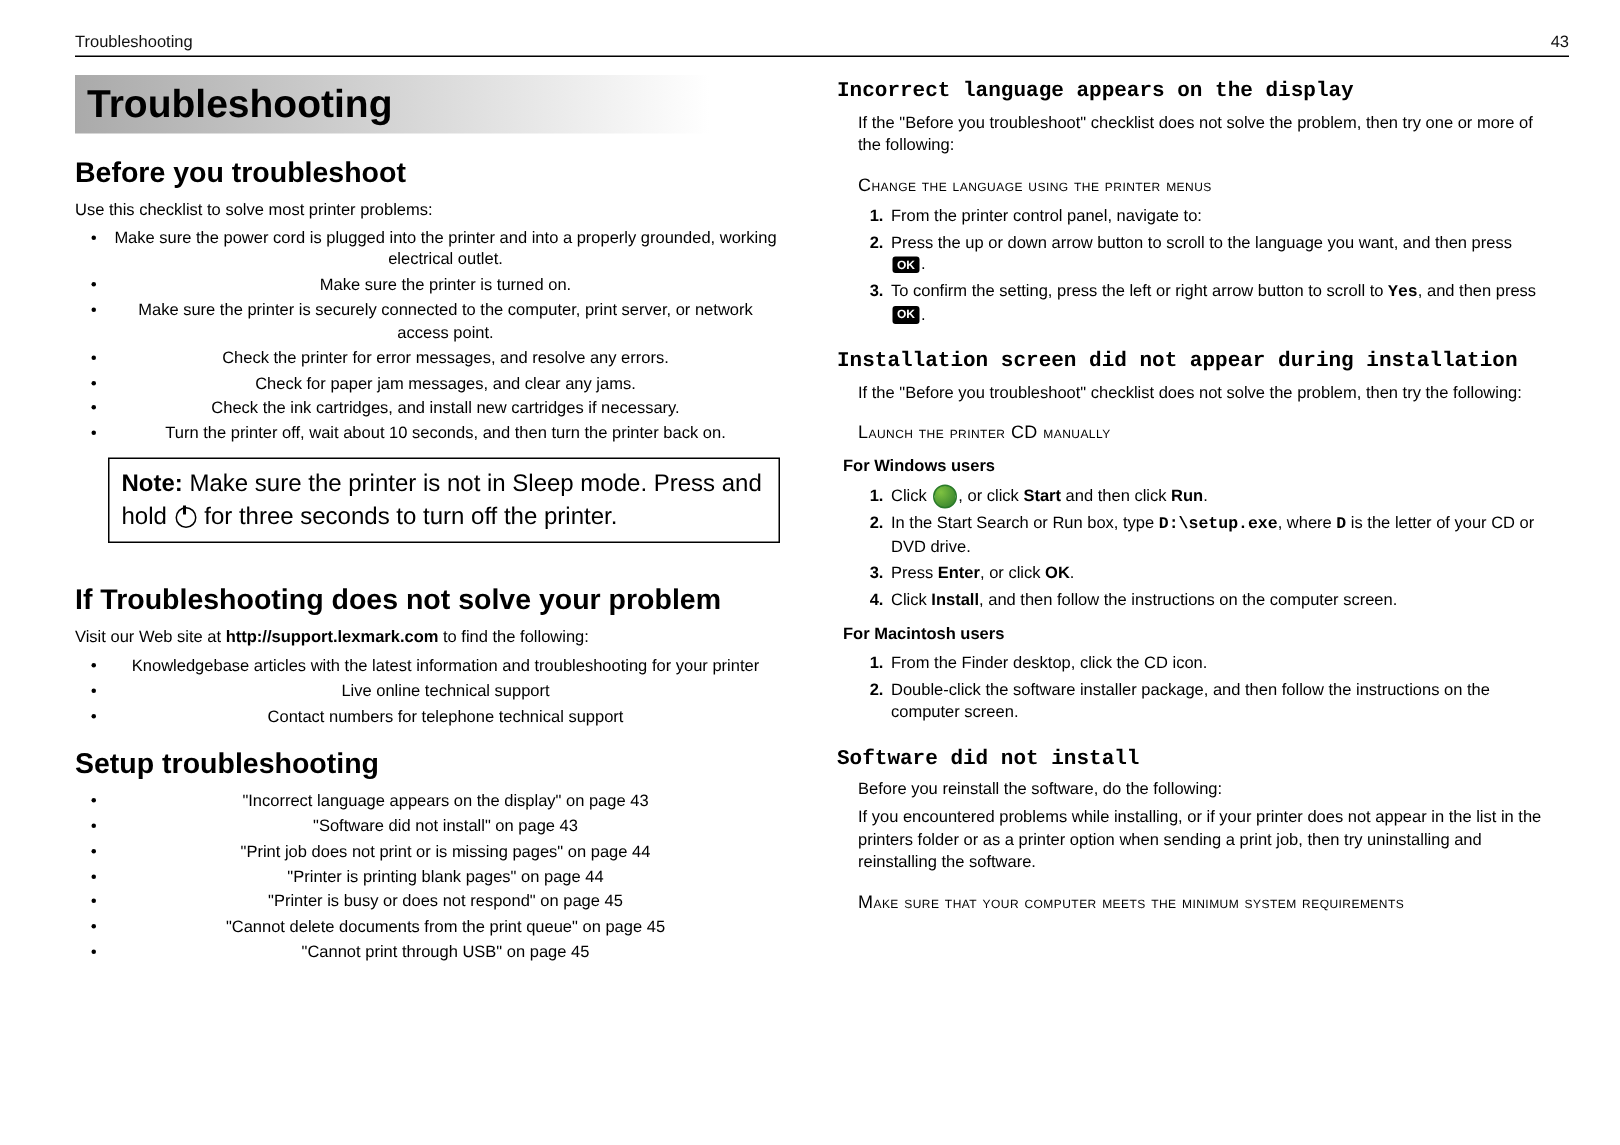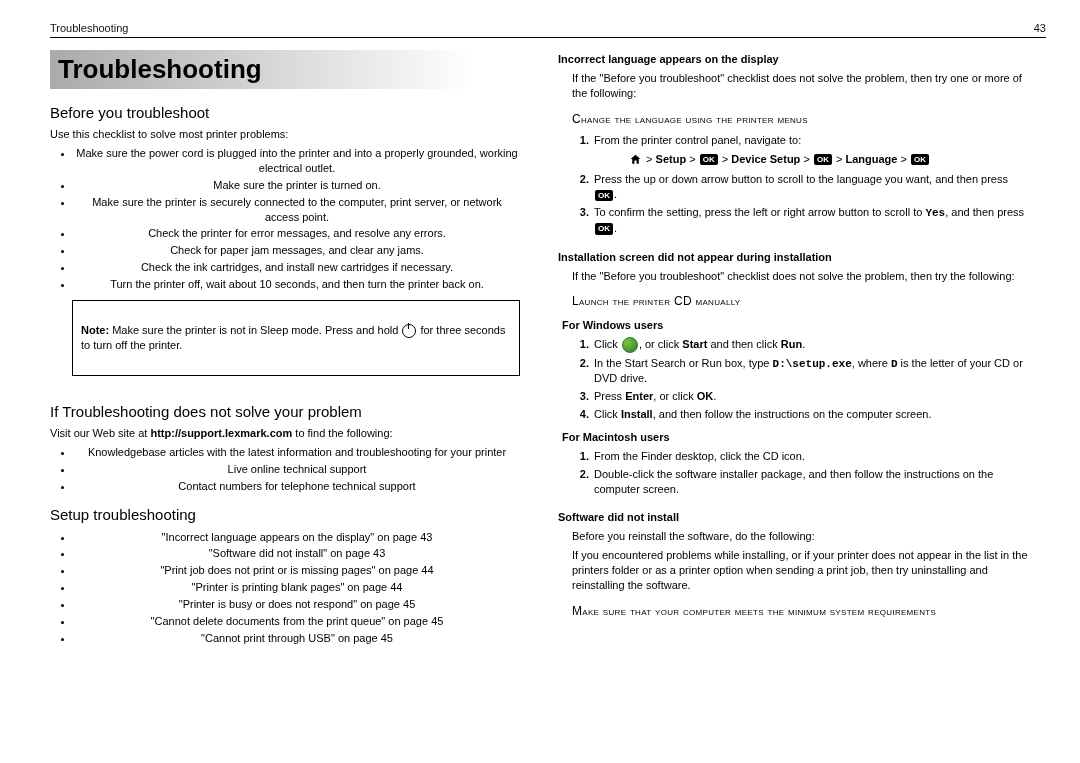--- a/index.html
+++ b/index.html
@@ -41,28 +41,29 @@
     line-height: 1.35;
   }
   .chapter-title {
     font-size: 26px;
     font-weight: bold;
     background: linear-gradient(to right, #aaa 0%, #fff 90%);
     padding: 2px 8px;
     margin: 2px 0 14px 0;
   }
   h2 {
-    font-size: 15px;
-    font-weight: normal;
+    font-size: 19px;
+    font-weight: bold;
     margin: 12px 0 4px 0;
   }
   h3 {
-    font-size: 11px;
+    font-size: 14px;
     font-weight: bold;
     margin: 4px 0 4px 0;
+    font-family: Liberation Mono, monospace;
   }
   .smallcaps {
     font-variant: small-caps;
     font-weight: normal;
     font-size: 12px;
     margin: 10px 0 6px 14px;
     letter-spacing: 0.3px;
   }
   .subhead-bold {
     font-size: 11px;
@@ -92,23 +93,23 @@
   }
   ol.numlist > li {
     margin: 3px 0;
     padding-left: 2px;
   }
   ol.numlist > li::marker {
     font-weight: bold;
   }
   .note-box {
     border: 1px solid #000;
-    padding: 22px 8px;
+    padding: 6px 8px;
     margin: 8px 0 26px 22px;
-    font-size: 11px;
+    font-size: 16px;
   }
   .icon-box {
     display: inline-block;
     background: #000;
     color: #fff;
     font-size: 8px;
     font-weight: bold;
     padding: 1px 3px;
     border-radius: 2px;
     vertical-align: middle;
@@ -215,39 +216,20 @@
     </div>
 
     <div class="col">
       <h3>Incorrect language appears on the display</h3>
       <p class="sub-intro">If the "Before you troubleshoot" checklist does not solve the problem, then try one or more of the following:</p>
 
       <p class="smallcaps">Change the language using the printer menus</p>
       <ol class="numlist">
         <li>
           <span>From the printer control panel, navigate to:</span>
-          <div class="nav-path">
-            <span class="icon-home">
-              <svg viewBox="0 0 24 24" width="13" height="13">
-                  <path fill="#000" d="M12 3l9 8h-3v9h-4v-6H10v6H6v-9H3z"></path>
-                </svg>
-            </span>
-            <span>&gt;</span>
-            <b>Setup</b>
-            <span>&gt;</span>
-            <span class="icon-box">OK</span>
-            <span>&gt;</span>
-            <b>Device Setup</b>
-            <span>&gt;</span>
-            <span class="icon-box">OK</span>
-            <span>&gt;</span>
-            <b>Language</b>
-            <span>&gt;</span>
-            <span class="icon-box">OK</span>
-          </div>
         </li>
         <li>
           <span>Press the up or down arrow button to scroll to the language you want, and then press </span><span class="icon-box">OK</span>.
         </li>
         <li>
           <span>To confirm the setting, press the left or right arrow button to scroll to </span><span class="mono">Yes</span><span>, and then press </span><span class="icon-box">OK</span>.
         </li>
       </ol>
 
       <h3 style="margin-top:14px">Installation screen did not appear during installation</h3>

